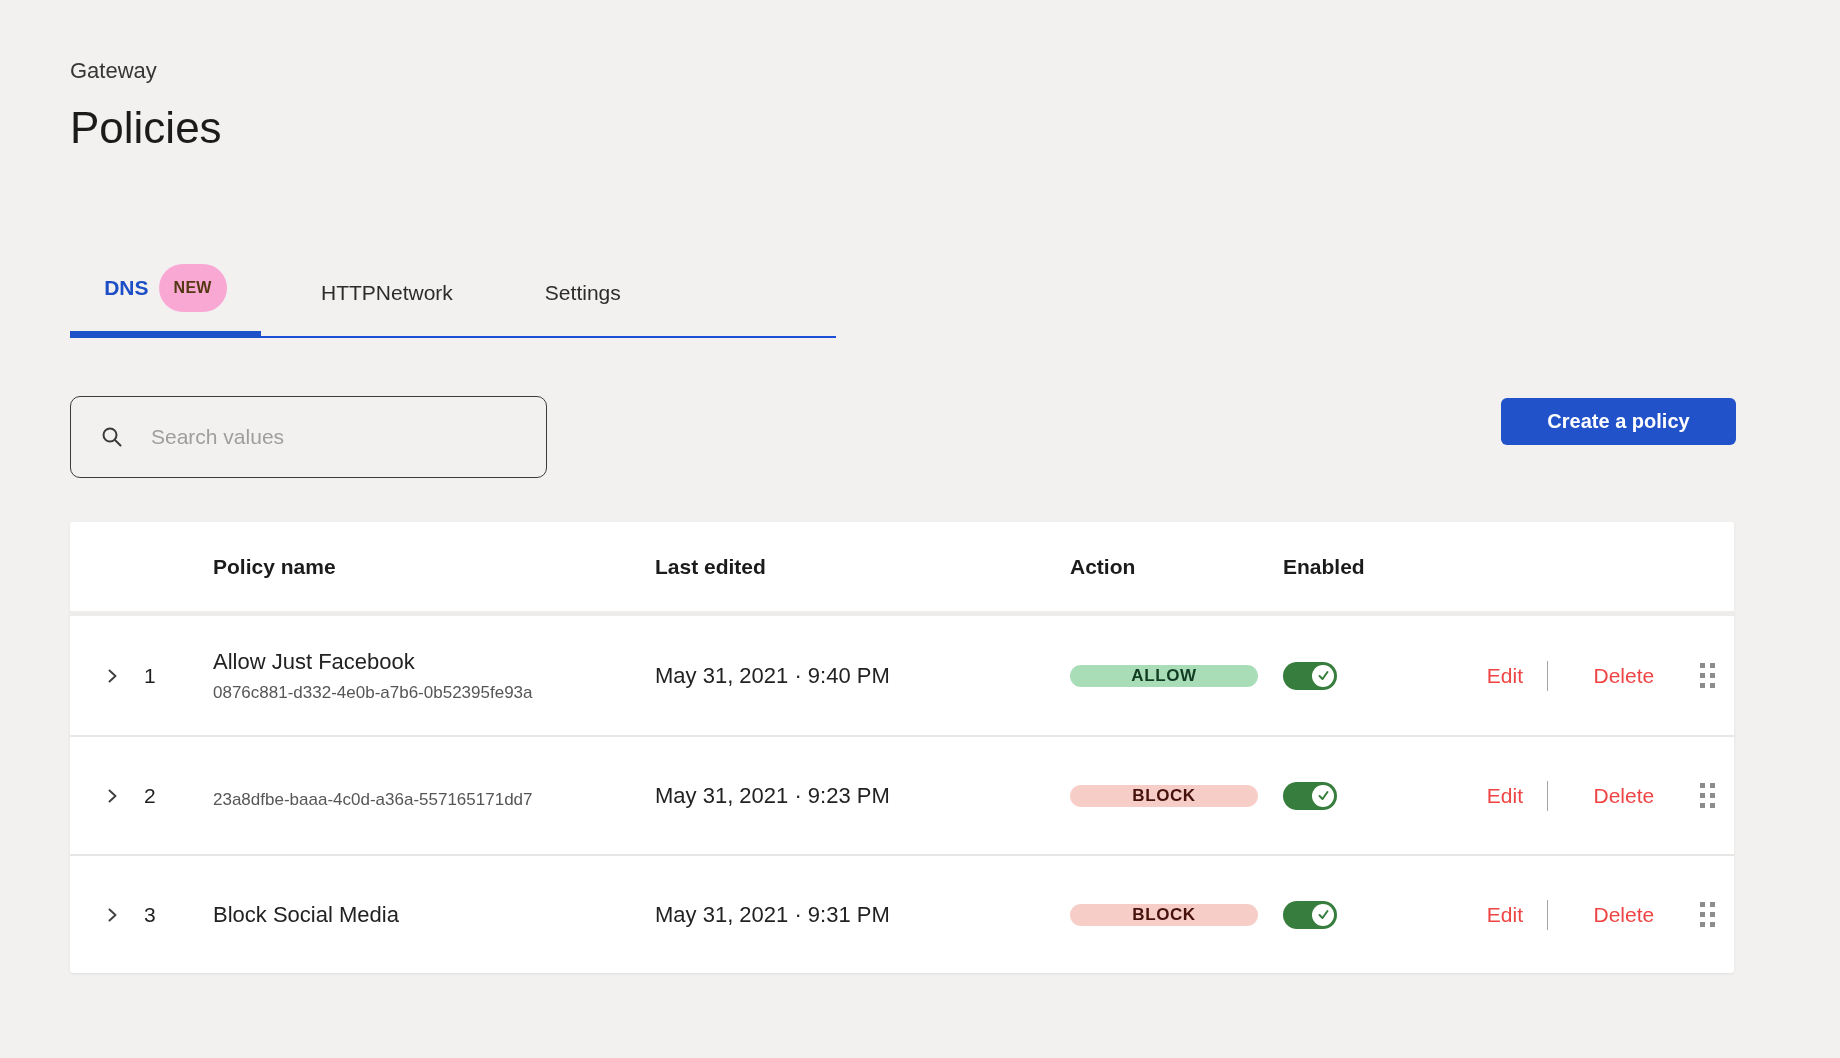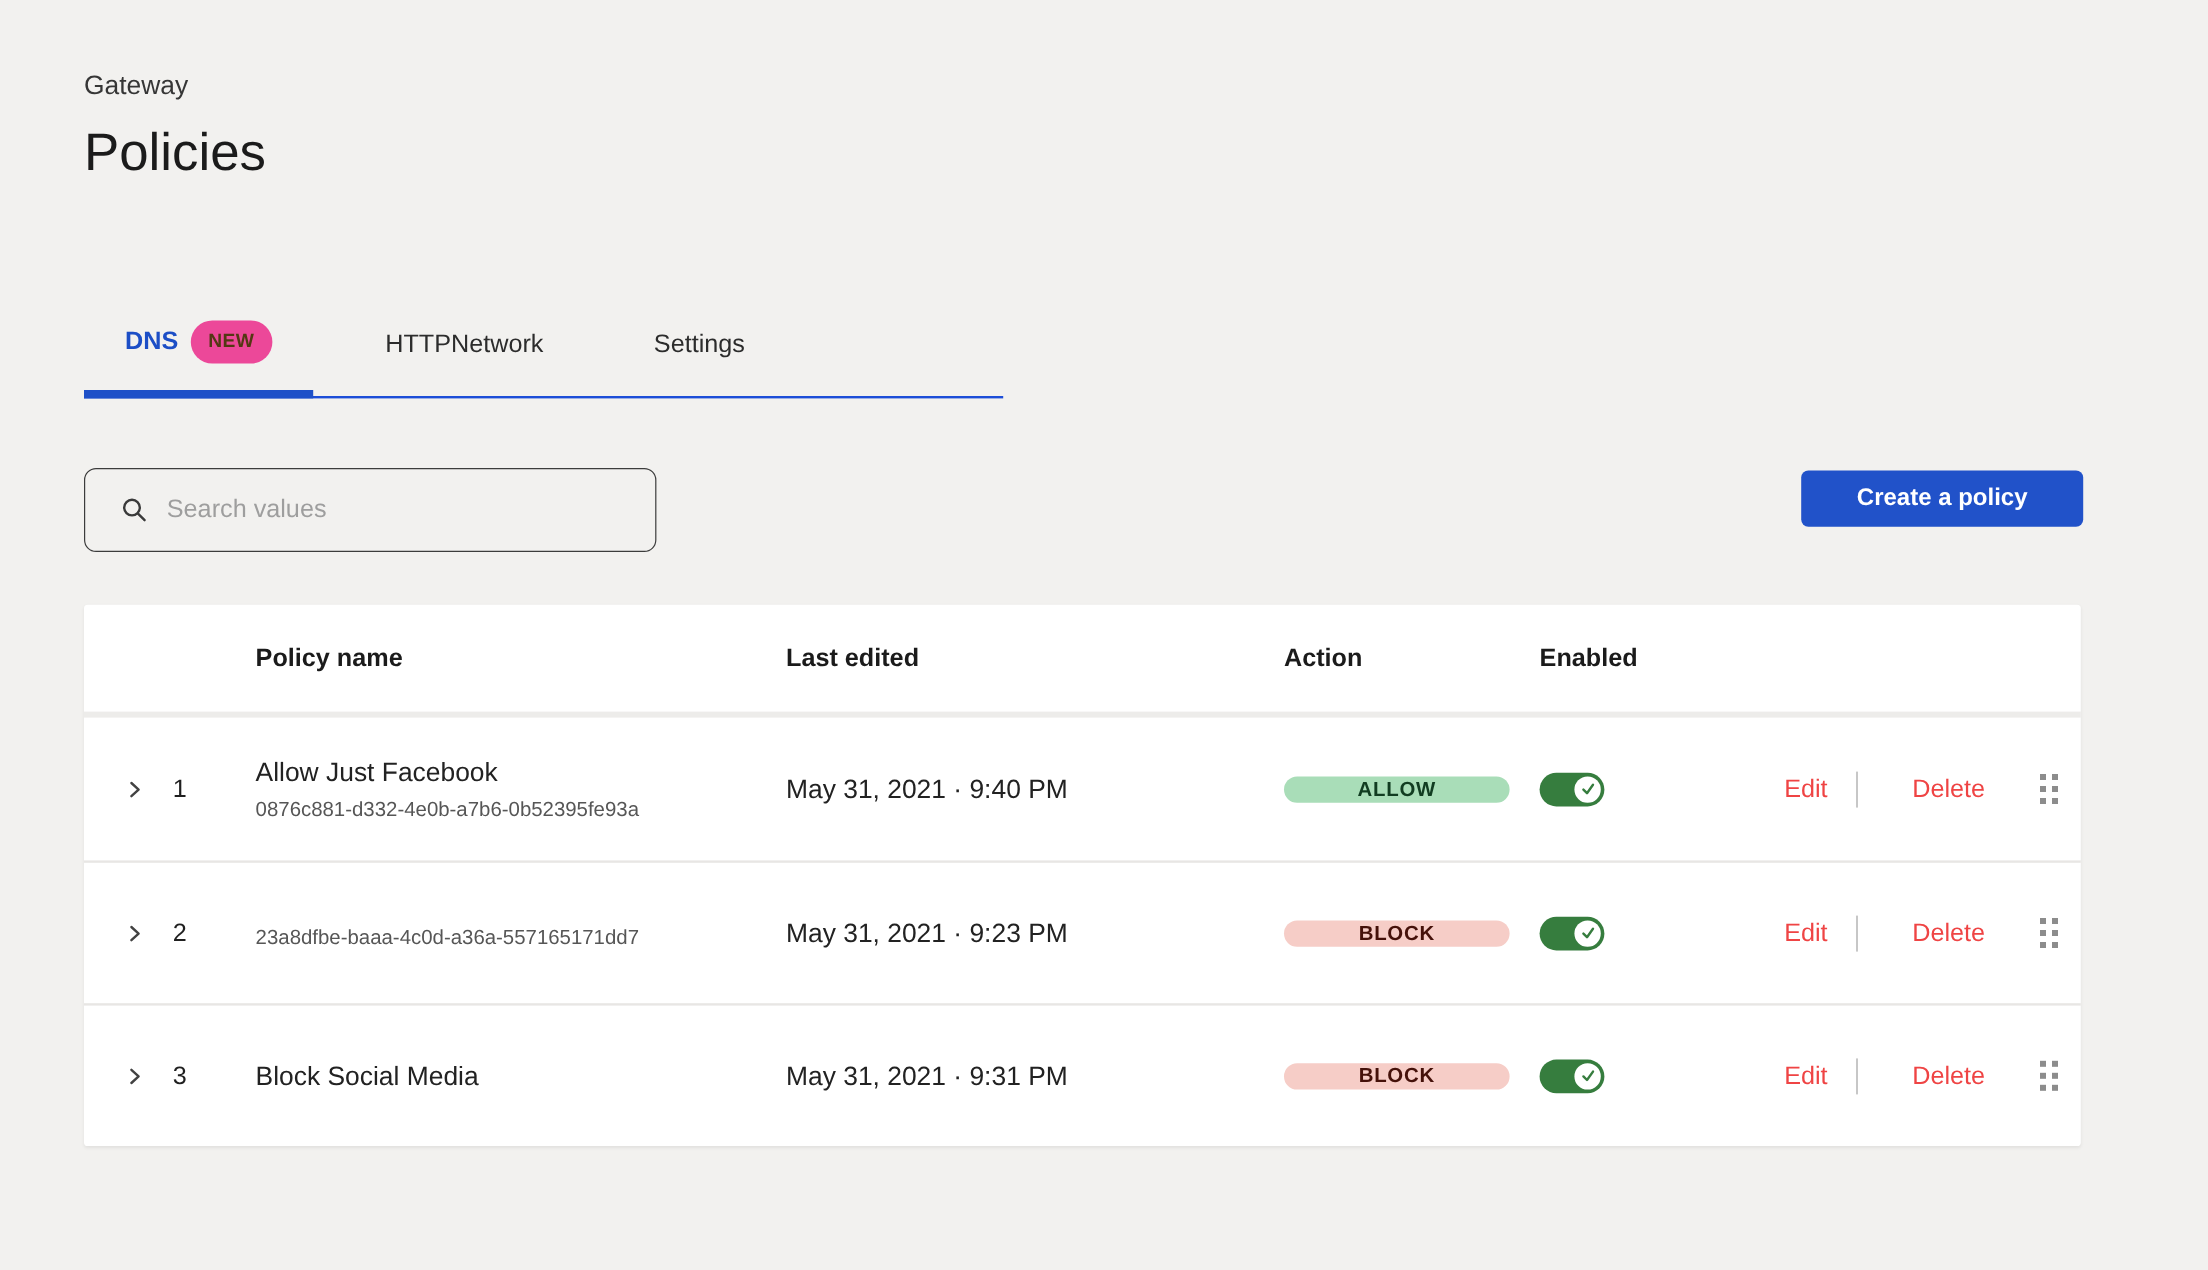--- a/index.html
+++ b/index.html
@@ -34,48 +34,49 @@
   .tab-dns {
     width:191px;
     justify-content:center;
     border-bottom:7px solid #1e50c8;
     margin-bottom:-2px;
     padding-bottom:27px;
   }
   .tab-dns .tab-label { color:#1c4ec6; font-weight:700; }
   .new-badge {
     display:inline-flex; align-items:center;
-    height:36px;
+    height:48px;
     margin:-8px 0 -8px 10px;
     padding:0 15px;
-    background:#ec4899;
+    background:#f9a8d4;
     color:#533813;
     font-size:16px; font-weight:700;
     border-radius:999px;
     letter-spacing:0.3px;
   }
   .tab-http    { margin-left:60px; }
   .tab-network { }
   .tab-settings{ margin-left:92px; }
 
   
   .toolbar {
     margin-top:58px;
     width:1666px;
     display:flex;
     justify-content:space-between;
     align-items:flex-start;
   }
   .search-box {
-    width:477px; height:70px;
+    width:477px; height:82px;
     border:1.5px solid #3c3c3c;
     border-radius:10px;
     display:flex; align-items:center;
     padding:0 20px 0 30px;
     background:transparent;
+    gap:12px;
   }
   .search-box svg { flex:0 0 auto; }
   .search-input {
     border:none; outline:none; background:transparent;
     margin-left:16px;
     font-size:21px;
     font-family:"Liberation Sans","DejaVu Sans",sans-serif;
     color:#1e1e1e;
     width:100%;
   }

